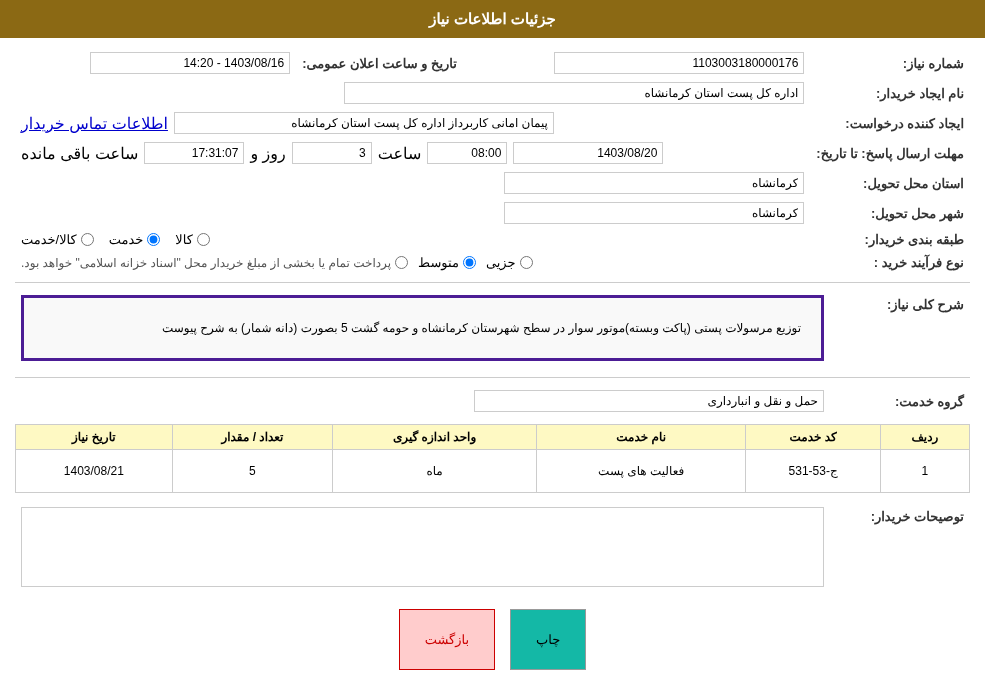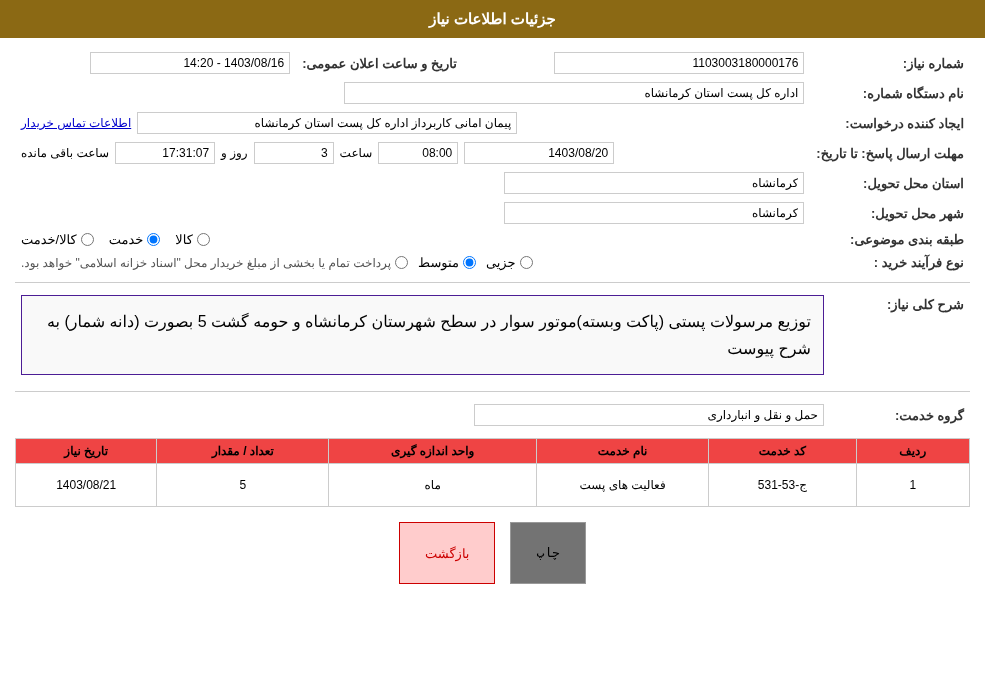--- a/index.html
+++ b/index.html
@@ -62,57 +62,57 @@
     .value-cell input.w80 { width: 80px; }
     .link-blue { color: #0000cc; cursor: pointer; text-decoration: underline; }
     .row-inline {
       display: flex;
       align-items: center;
       gap: 6px;
       flex-direction: row-reverse;
     }
     .row-inline span {
       white-space: nowrap;
-      font-size: 12px;
+      font-size: 16px;
     }
     .radio-group {
       display: flex;
       flex-direction: row-reverse;
       gap: 15px;
       align-items: center;
     }
     .radio-item {
       display: flex;
       align-items: center;
       gap: 4px;
       flex-direction: row-reverse;
     }
     .divider {
       border-top: 1px solid #ccc;
       margin: 8px 0;
     }
     .description-box {
-      border: 1px solid #4c1d95;
+      border: 3px solid #4c1d95;
       background: #f9f9f9;
-      padding: 12px;
-      font-size: 16px;
+      padding: 20px;
+      font-size: 12px;
       line-height: 1.7;
       direction: rtl;
       text-align: right;
       margin-bottom: 4px;
     }
     .service-table {
       width: 100%;
       border-collapse: collapse;
       margin-top: 6px;
     }
     .service-table th {
-      background: #ef4444;
+      background: #fef9c3;
       border: 1px solid #ccc;
-      padding: 5px 20px;
+      padding: 5px 8px;
       text-align: center;
       font-size: 12px;
       font-weight: bold;
     }
     .service-table td {
       border: 1px solid #ccc;
       padding: 14px 8px;
       text-align: center;
       font-size: 12px;
     }
@@ -128,24 +128,24 @@
     }
     .bottom-buttons {
       text-align: center;
       margin-top: 15px;
       margin-bottom: 15px;
       display: flex;
       justify-content: center;
       gap: 15px;
     }
     .btn-print {
-      background: #737373;
+      background: #14b8a6;
       border: 1px solid #999;
       padding: 22px 25px;
-      font-family: Liberation Mono, monospace;
+      font-family: Liberation Sans, sans-serif;
       font-size: 13px;
       cursor: pointer;
     }
     .btn-back {
       background: #ffcccc;
       border: 1px solid #cc0000;
       padding: 19px 25px;
       font-family: Tahoma, Arial, sans-serif;
       font-size: 13px;
       cursor: pointer;
@@ -175,21 +175,21 @@
         <td class="value-cell">
           <input type="text" class="w250" readonly="" value="1103003180000176" style="">
         </td>
         <td class="label-cell" style="text-align:right;">تاریخ و ساعت اعلان عمومی:</td>
         <td class="value-cell">
           <input type="text" class="w200" readonly="" value="1403/08/16 - 14:20" style="">
         </td>
       </tr>
 
       <tr>
-        <td class="label-cell">نام دستگاه شماره:</td>
+        <td class="label-cell">نام ایجاد خریدار:</td>
         <td class="value-cell" colspan="3">
           <input type="text" style="width: 460px;" readonly="" value="اداره کل پست استان کرمانشاه">
         </td>
       </tr>
 
       <tr>
         <td class="label-cell">ایجاد کننده درخواست:</td>
         <td class="value-cell" colspan="3">
           <div class="row-inline">
             <span class="link-blue">اطلاعات تماس خریدار</span>
@@ -221,21 +221,21 @@
       </tr>
 
       <tr>
         <td class="label-cell">شهر محل تحویل:</td>
         <td class="value-cell" colspan="3">
           <input type="text" style="width: 300px;" readonly="" value="کرمانشاه">
         </td>
       </tr>
 
       <tr>
-        <td class="label-cell">طبقه بندی موضوعی:</td>
+        <td class="label-cell">طبقه بندی خریدار:</td>
         <td class="value-cell" colspan="3">
           <div class="radio-group">
             <div class="radio-item">
               <span>کالا/خدمت</span>
               <input type="radio" name="category" style="">
             </div>
             <div class="radio-item">
               <span>خدمت</span>
               <input type="radio" name="category" checked="" style="">
             </div>
@@ -312,20 +312,30 @@
             <td>1</td>
             <td>ج-53-531</td>
             <td>فعالیت های پست</td>
             <td>ماه</td>
             <td>5</td>
             <td>1403/08/21</td>
           </tr>
         </tbody>
     </table>
 
+    <table class="info-table" style="margin-top:10px;">
+      <tbody>
+          <tr>
+        <td class="label-cell" style="vertical-align:top; padding-top:6px;">توصیحات خریدار:</td>
+        <td class="value-cell">
+          <textarea class="buyer-notes" style=""></textarea>
+        </td>
+      </tr>
+    </tbody>
+      </table>
 
     <div class="bottom-buttons">
       <button class="btn-print">چاپ</button>
       <button class="btn-back">بازگشت</button>
     </div>
 
   </div>
 </div>
 
 </body></html>

